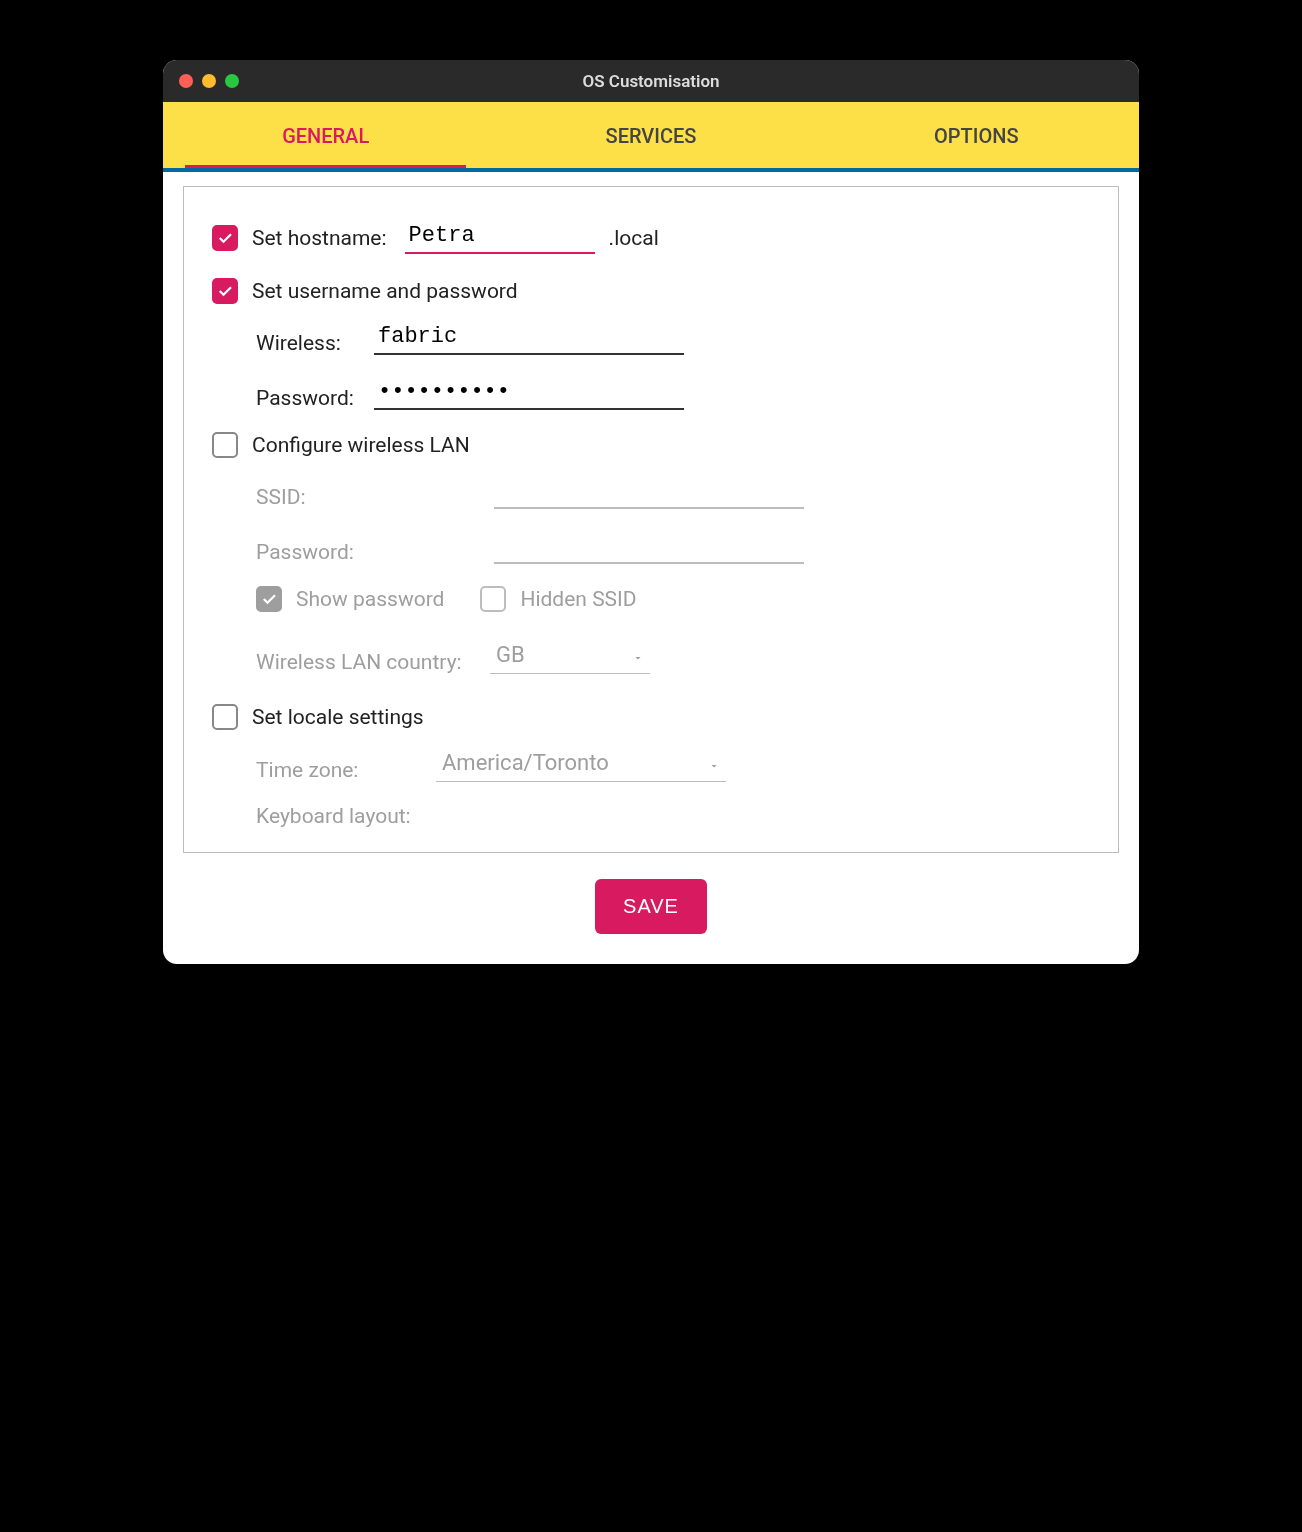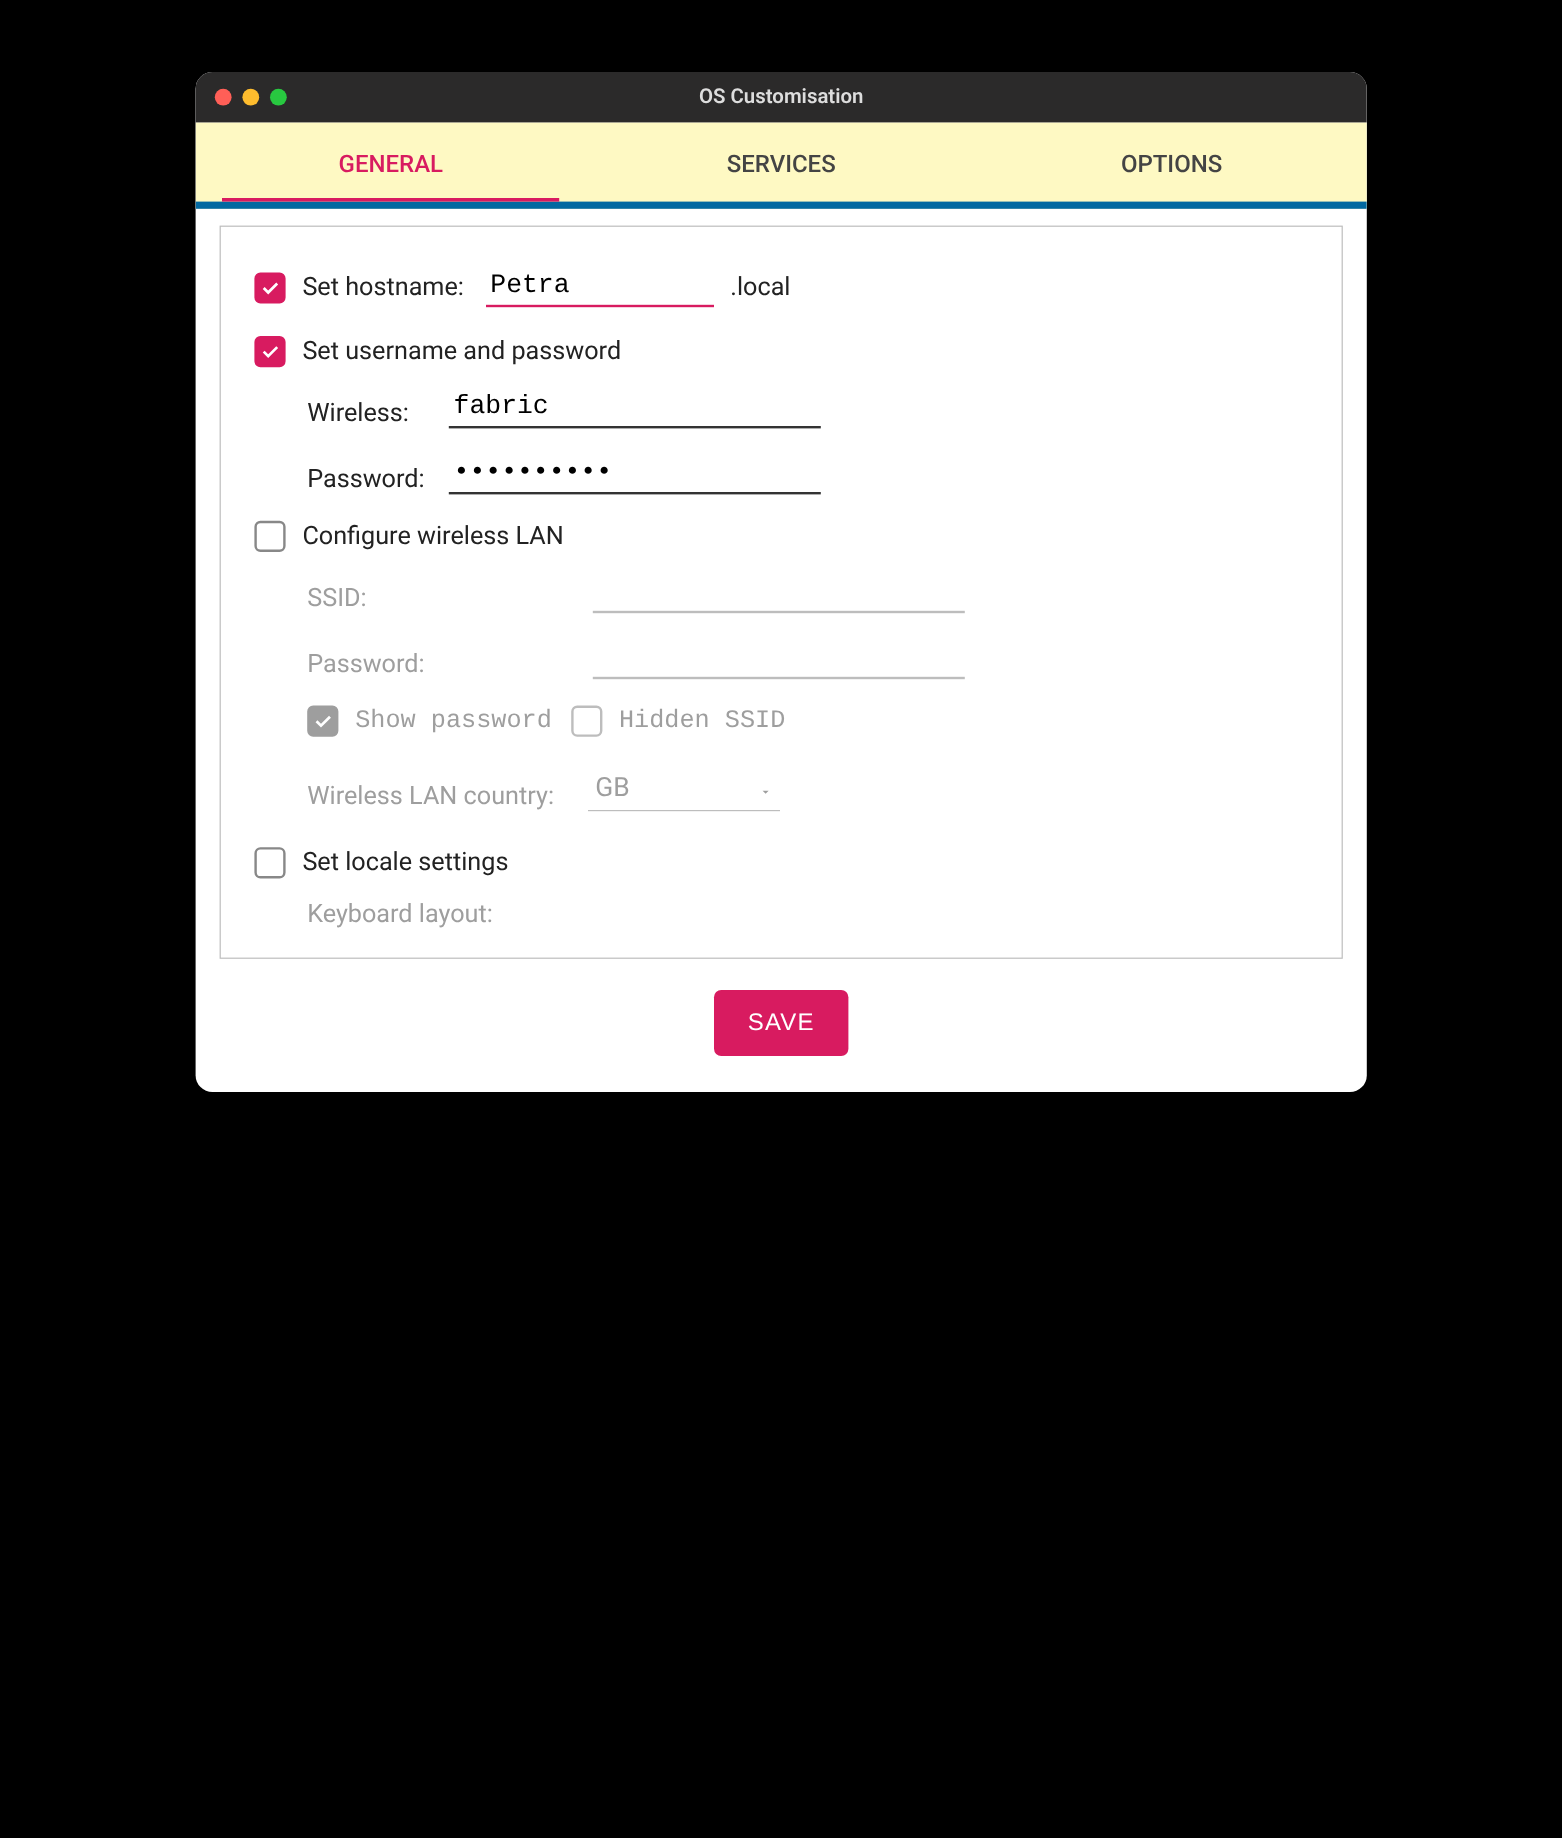--- a/index.html
+++ b/index.html
@@ -40,22 +40,22 @@
     .tl.green { background: #28c840; }
     .titlebar-title {
       flex: 1;
       text-align: center;
       color: #ddd;
       font-weight: 600;
       font-size: 17px;
     }
     .tabbar {
       display: flex;
-      background: #fef9c3;
-      border-bottom: 6px solid #0369a1;
+      background: #fde047;
+      border-bottom: 4px solid #0369a1;
     }
     .tab {
       flex: 1;
       text-align: center;
       padding: 22px 0 20px 0;
       font-size: 20px;
       font-weight: 500;
       color: #444;
       cursor: pointer;
       position: relative;
@@ -140,24 +140,23 @@
     .w-280 { width: 310px; }
     .w-190 { width: 190px; }
     .suffix {
       font-size: 21px;
       color: #222;
       margin-left: 14px;
     }
     .inline-checks {
       display: flex;
       align-items: center;
-      gap: 16px;
+      gap: 36px;
       margin-bottom: 28px;
       margin-top: 6px;
-      font-family: Liberation Mono, monospace;
     }
     .inline-check-item { display: flex; align-items: center; }
     .select-wrap {
       display: flex;
       align-items: center;
       border-bottom: 1px solid #bdbdbd;
       padding: 2px 6px 6px 6px;
       min-width: 160px;
       cursor: pointer;
     }
@@ -278,20 +277,31 @@
           </span>
         </div>
       </div>
     </div>
 
     <div class="row" style="margin-bottom:18px">
       <span class="checkbox"></span>
       <span class="label">Set locale settings</span>
     </div>
     <div class="subblock">
+      <div class="field-row">
+        <span class="field-label disabled" style="width:180px">Time zone:</span>
+        <div class="select-wrap wide">
+          <span class="select-value">America/Toronto</span>
+          <span class="select-caret">
+            <svg viewBox="0 0 24 24">
+                <path d="M7 10l5 5 5-5z"></path>
+              </svg>
+          </span>
+        </div>
+      </div>
       <div class="field-row" style="margin-bottom:4px">
         <span class="field-label disabled" style="width:180px">Keyboard layout:</span>
       </div>
     </div>
 
   </div>
 
   <div class="footer">
     <button class="save-btn">SAVE</button>
   </div>

